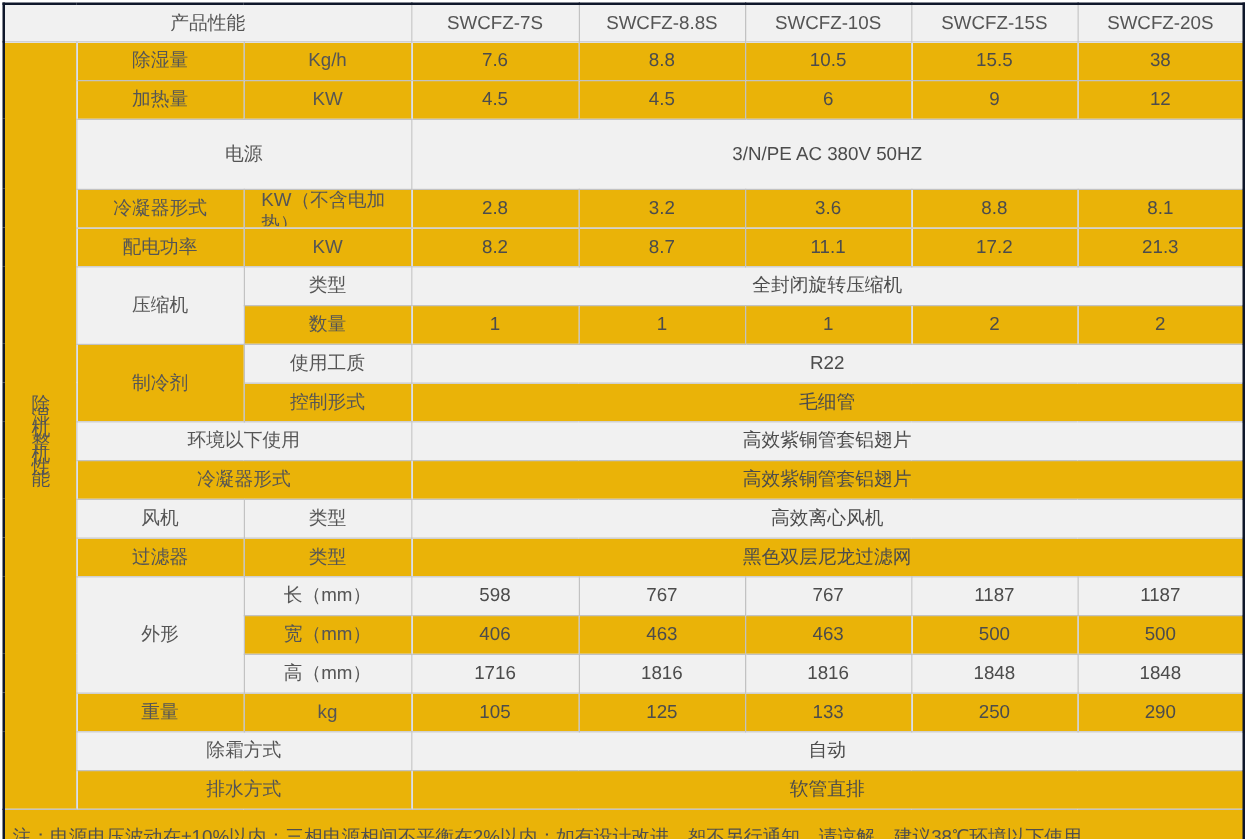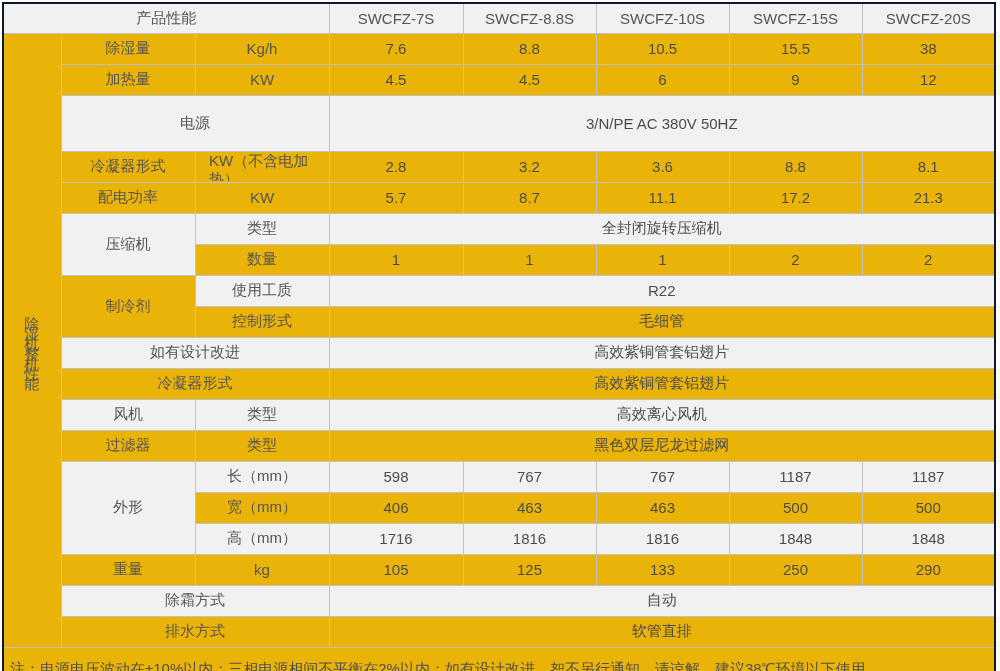--- a/index.html
+++ b/index.html
@@ -81,21 +81,21 @@
     <td class="w val">2.8</td>
     <td class="w val">3.2</td>
     <td class="w val">3.6</td>
     <td class="w val">8.8</td>
     <td class="w val">8.1</td>
   </tr>
 
   <tr>
     <td class="w">配电功率</td>
     <td class="w">KW</td>
-    <td class="w val">5.7</td>
+    <td class="w val">8.2</td>
     <td class="w val">8.7</td>
     <td class="w val">11.1</td>
     <td class="w val">17.2</td>
     <td class="w val">21.3</td>
   </tr>
 
   <tr>
     <td rowspan="2" class="g">压缩机</td>
     <td class="g">类型</td>
     <td colspan="5" class="g val">全封闭旋转压缩机</td>
@@ -115,21 +115,21 @@
     <td class="g">使用工质</td>
     <td colspan="5" class="g val">R22</td>
   </tr>
 
   <tr>
     <td class="w">控制形式</td>
     <td colspan="5" class="w val">毛细管</td>
   </tr>
 
   <tr>
-    <td colspan="2" class="g">如有设计改进</td>
+    <td colspan="2" class="g">环境以下使用</td>
     <td colspan="5" class="g val">高效紫铜管套铝翅片</td>
   </tr>
 
   <tr>
     <td colspan="2" class="w">冷凝器形式</td>
     <td colspan="5" class="w val">高效紫铜管套铝翅片</td>
   </tr>
 
   <tr>
     <td class="g">风机</td>

